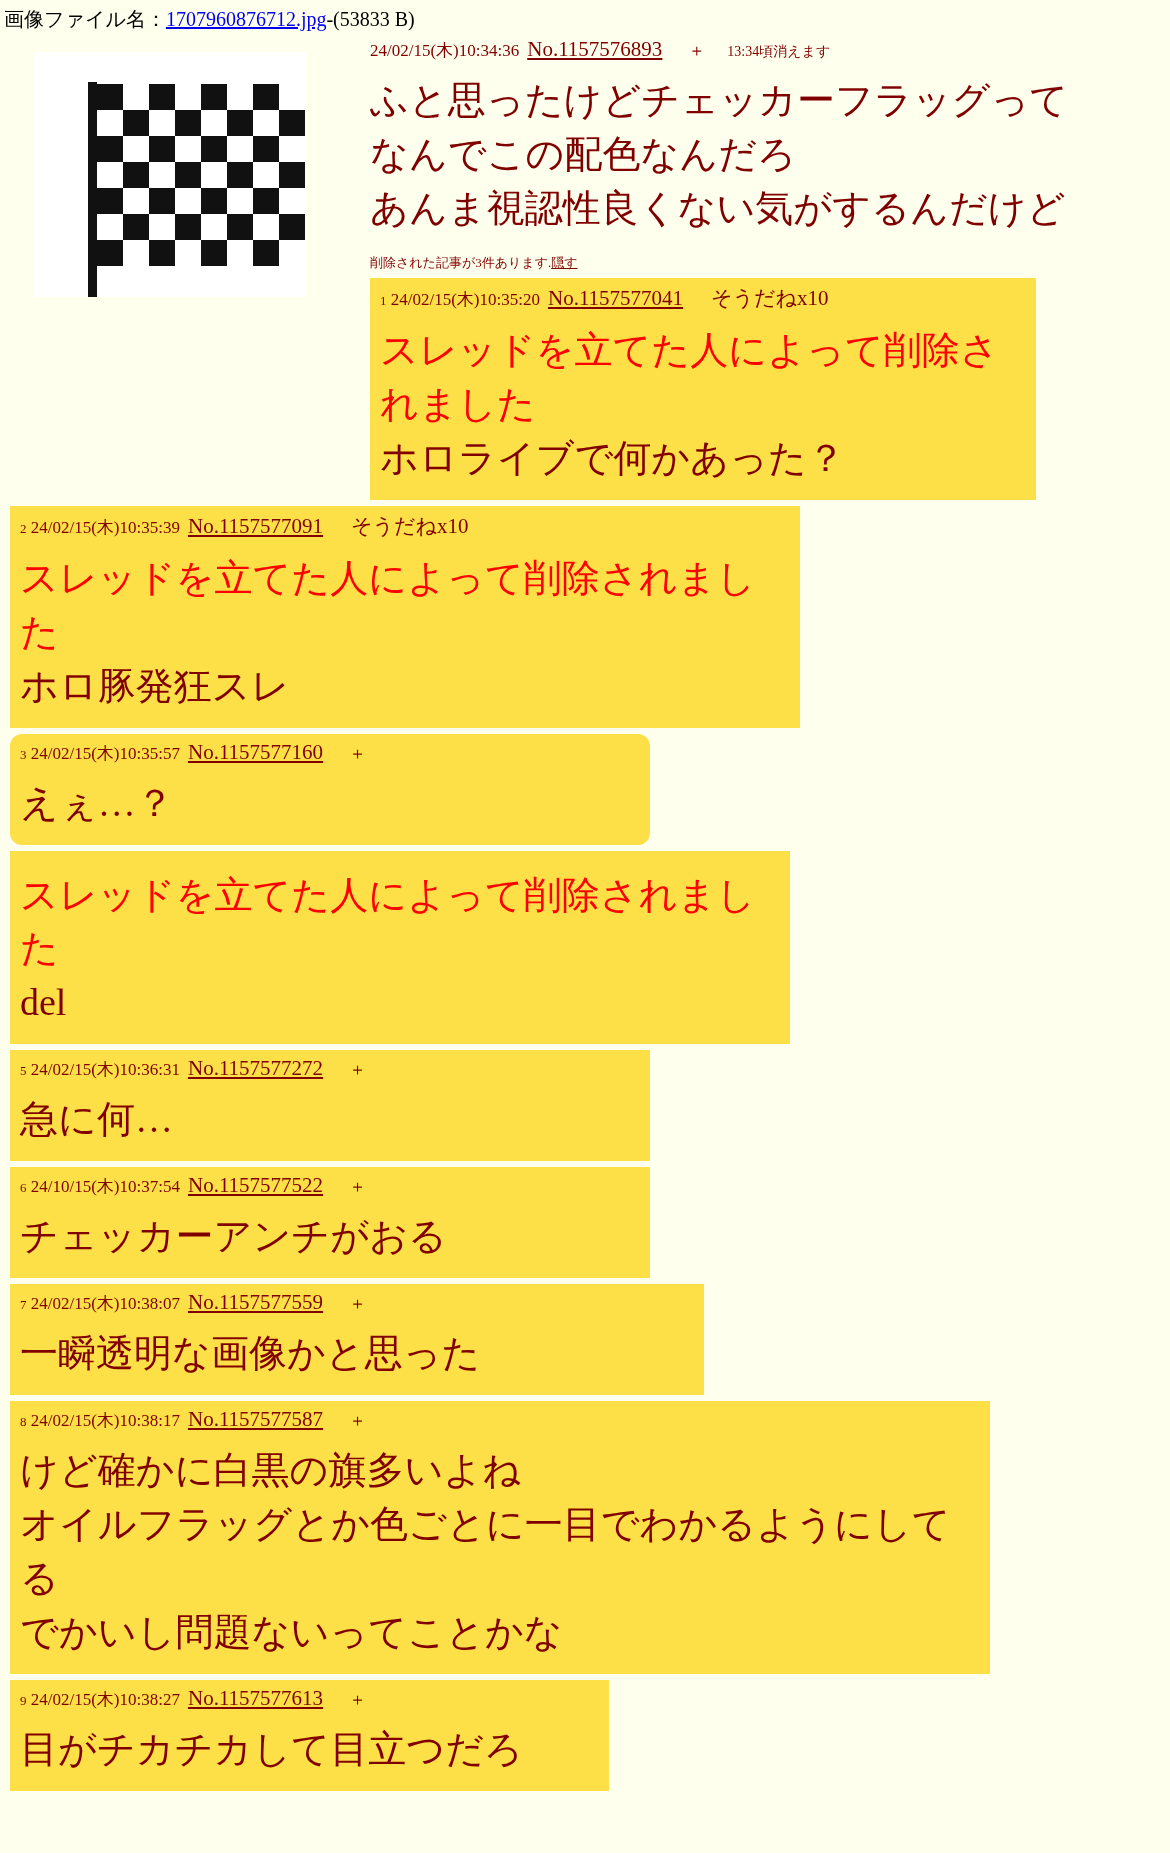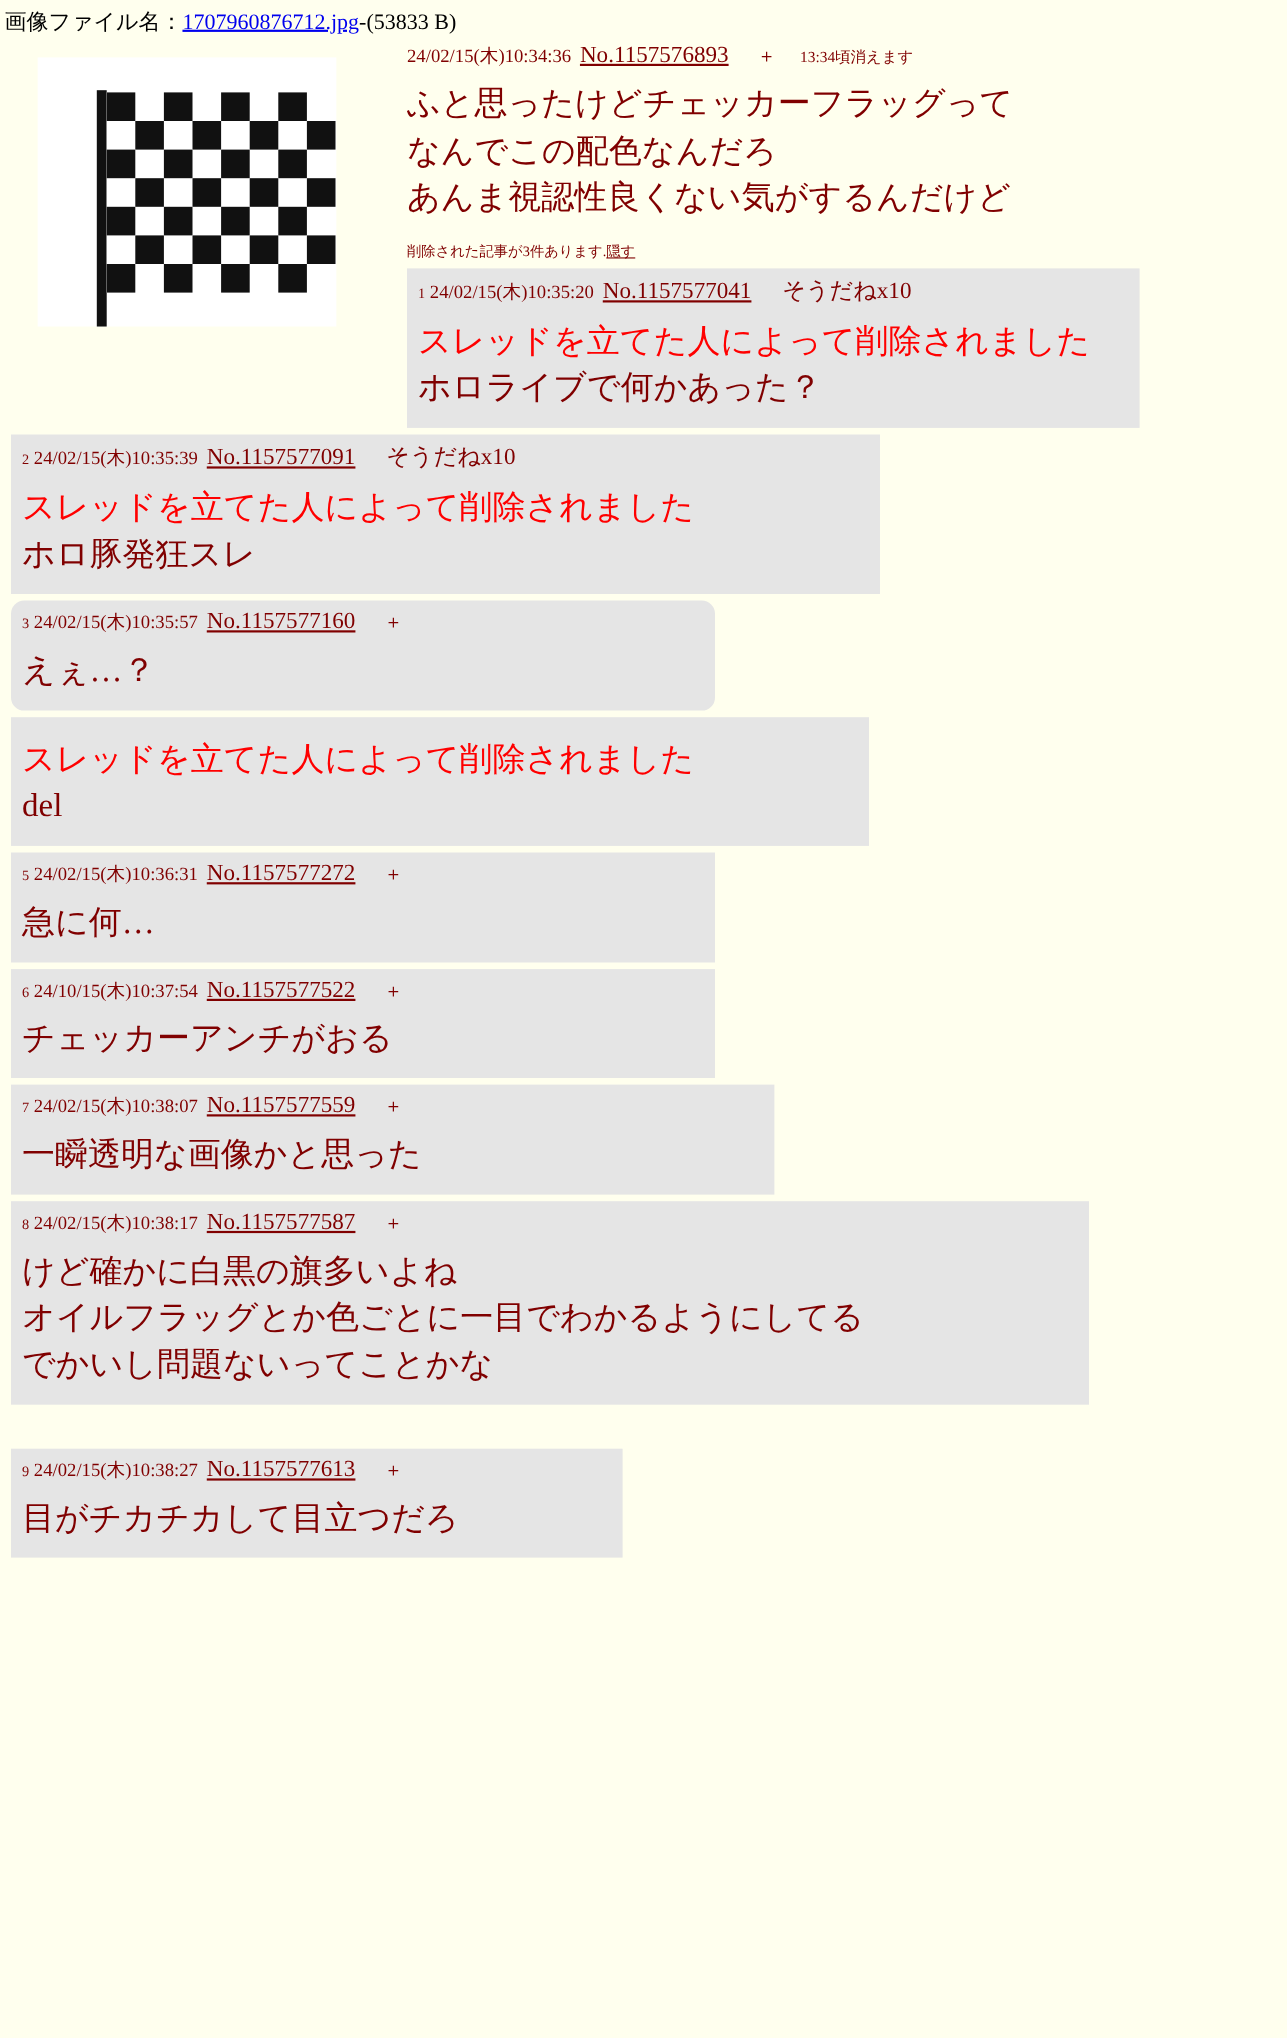--- a/index.html
+++ b/index.html
@@ -62,39 +62,39 @@
   }
   .meta .sodane {
     margin-left: 28px;
     font-size: 21px;
   }
   .meta .idx {
     font-size: 13px;
     vertical-align: baseline;
   }
   .body {
-    font-size: 30px;
+    font-size: 38px;
     line-height: 1.42;
     color: #800000;
     margin-top: 12px;
     font-family: "Liberation Serif", "DejaVu Serif", serif;
   }
   .body .del-note { color: #FF0000; }
 
   .deleted-note {
     margin-left: 370px;
     font-size: 13px;
     color: #800000;
     margin-top: 18px;
   }
   .deleted-note a { color: #800000; text-decoration: underline; }
 
   
   .reply {
-    background: #e5e5e5;
+    background: #fde047;
     display: inline-block;
     padding: 6px 24px 14px 10px;
     box-sizing: border-box;
   }
   .reply-row { margin-top: 6px; }
   .reply .meta .num { font-size: 21px; }
 </style>
 </head>
 <body>
 
@@ -182,16 +182,16 @@
           <div>チェッカーアンチがおる</div>
         </div></div></div>
     <div class="reply-row" style="margin-left: 10px;"><div class="reply" style="width: 694px;"><div class="meta"><span class="idx">7</span> <span>24/02/15(木)10:38:07</span><span class="num">No.1157577559</span><span class="plus">＋</span></div><div class="body">
           <div>一瞬透明な画像かと思った</div>
         </div></div></div>
     <div class="reply-row" style="margin-left: 10px;"><div class="reply" style="width: 980px;"><div class="meta"><span class="idx">8</span> <span>24/02/15(木)10:38:17</span><span class="num">No.1157577587</span><span class="plus">＋</span></div><div class="body">
           <div>けど確かに白黒の旗多いよね</div>
           <div>オイルフラッグとか色ごとに一目でわかるようにしてる</div>
           <div>でかいし問題ないってことかな</div>
         </div></div></div>
-    <div class="reply-row" style="margin-left: 10px;"><div class="reply" style="width: 556px; margin-top: 34px;"><div class="meta"><span class="idx">9</span> <span>24/02/15(木)10:38:27</span><span class="num">No.1157577613</span><span class="plus">＋</span></div><div class="body">
+    <div class="reply-row" style="margin-left: 10px;"><div class="reply" style="width: 599px;"><div class="meta"><span class="idx">9</span> <span>24/02/15(木)10:38:27</span><span class="num">No.1157577613</span><span class="plus">＋</span></div><div class="body">
           <div>目がチカチカして目立つだろ</div>
         </div></div></div>
   </div>
 
 </body></html>

